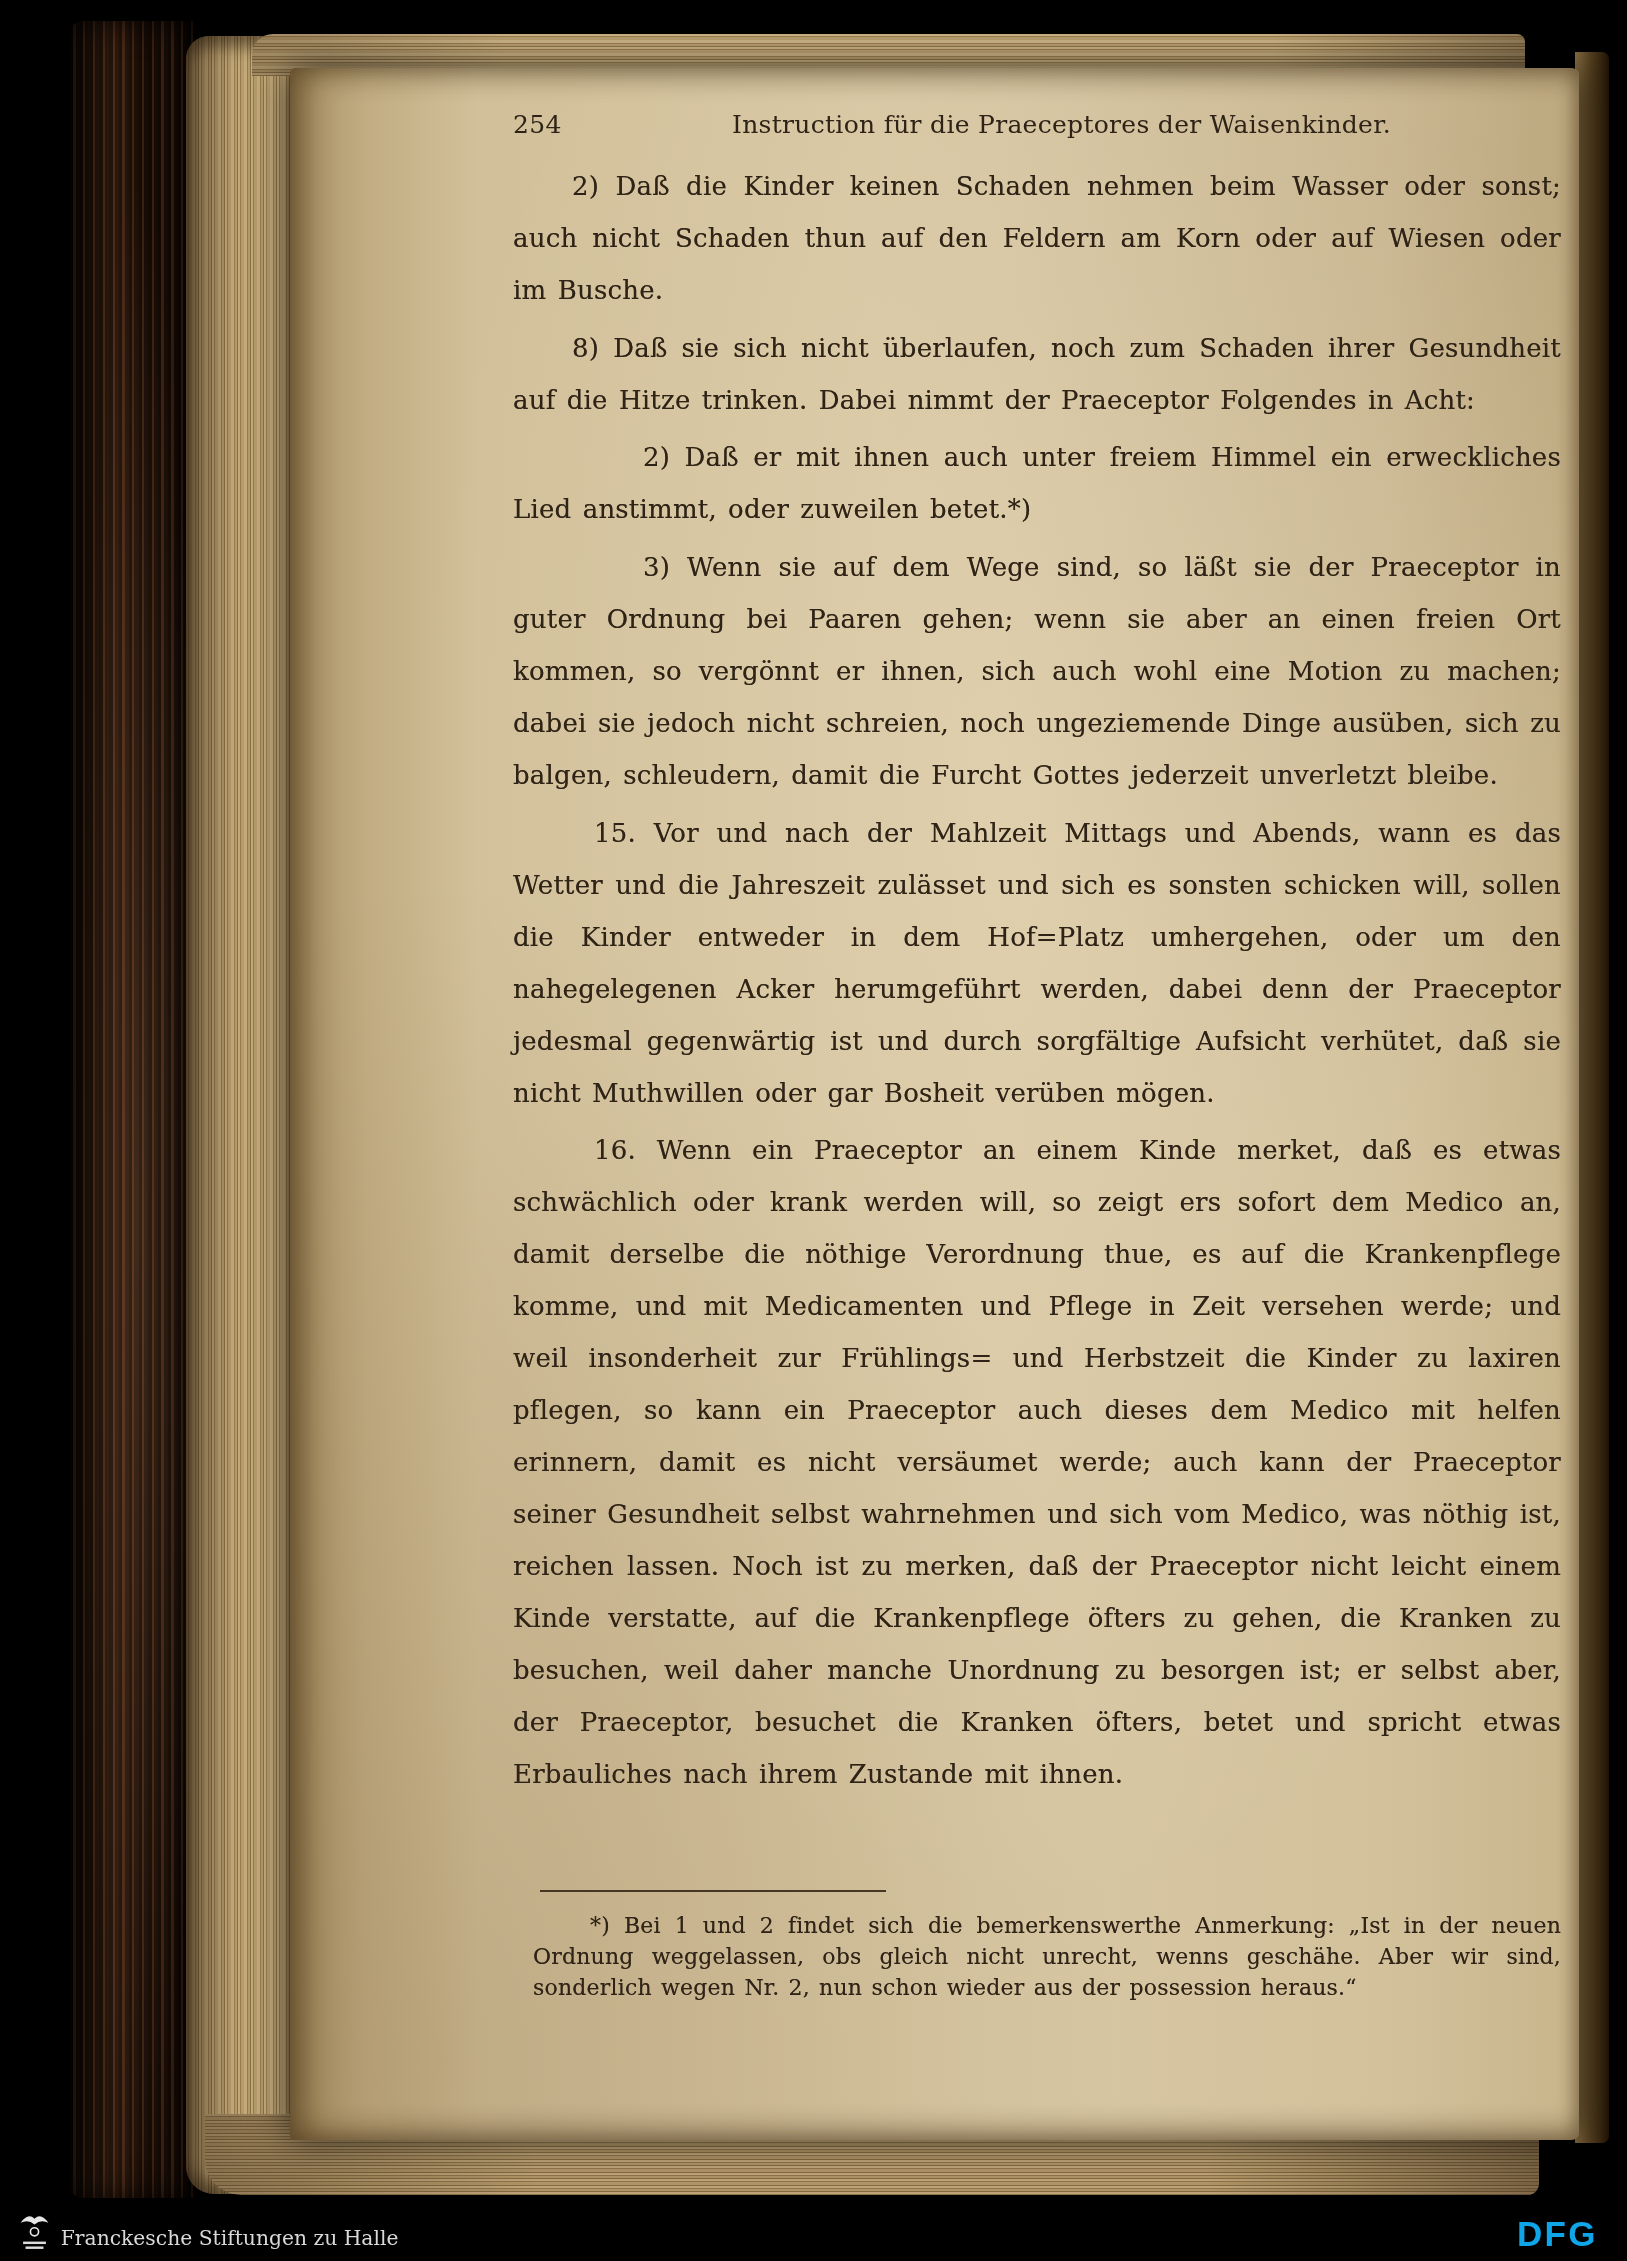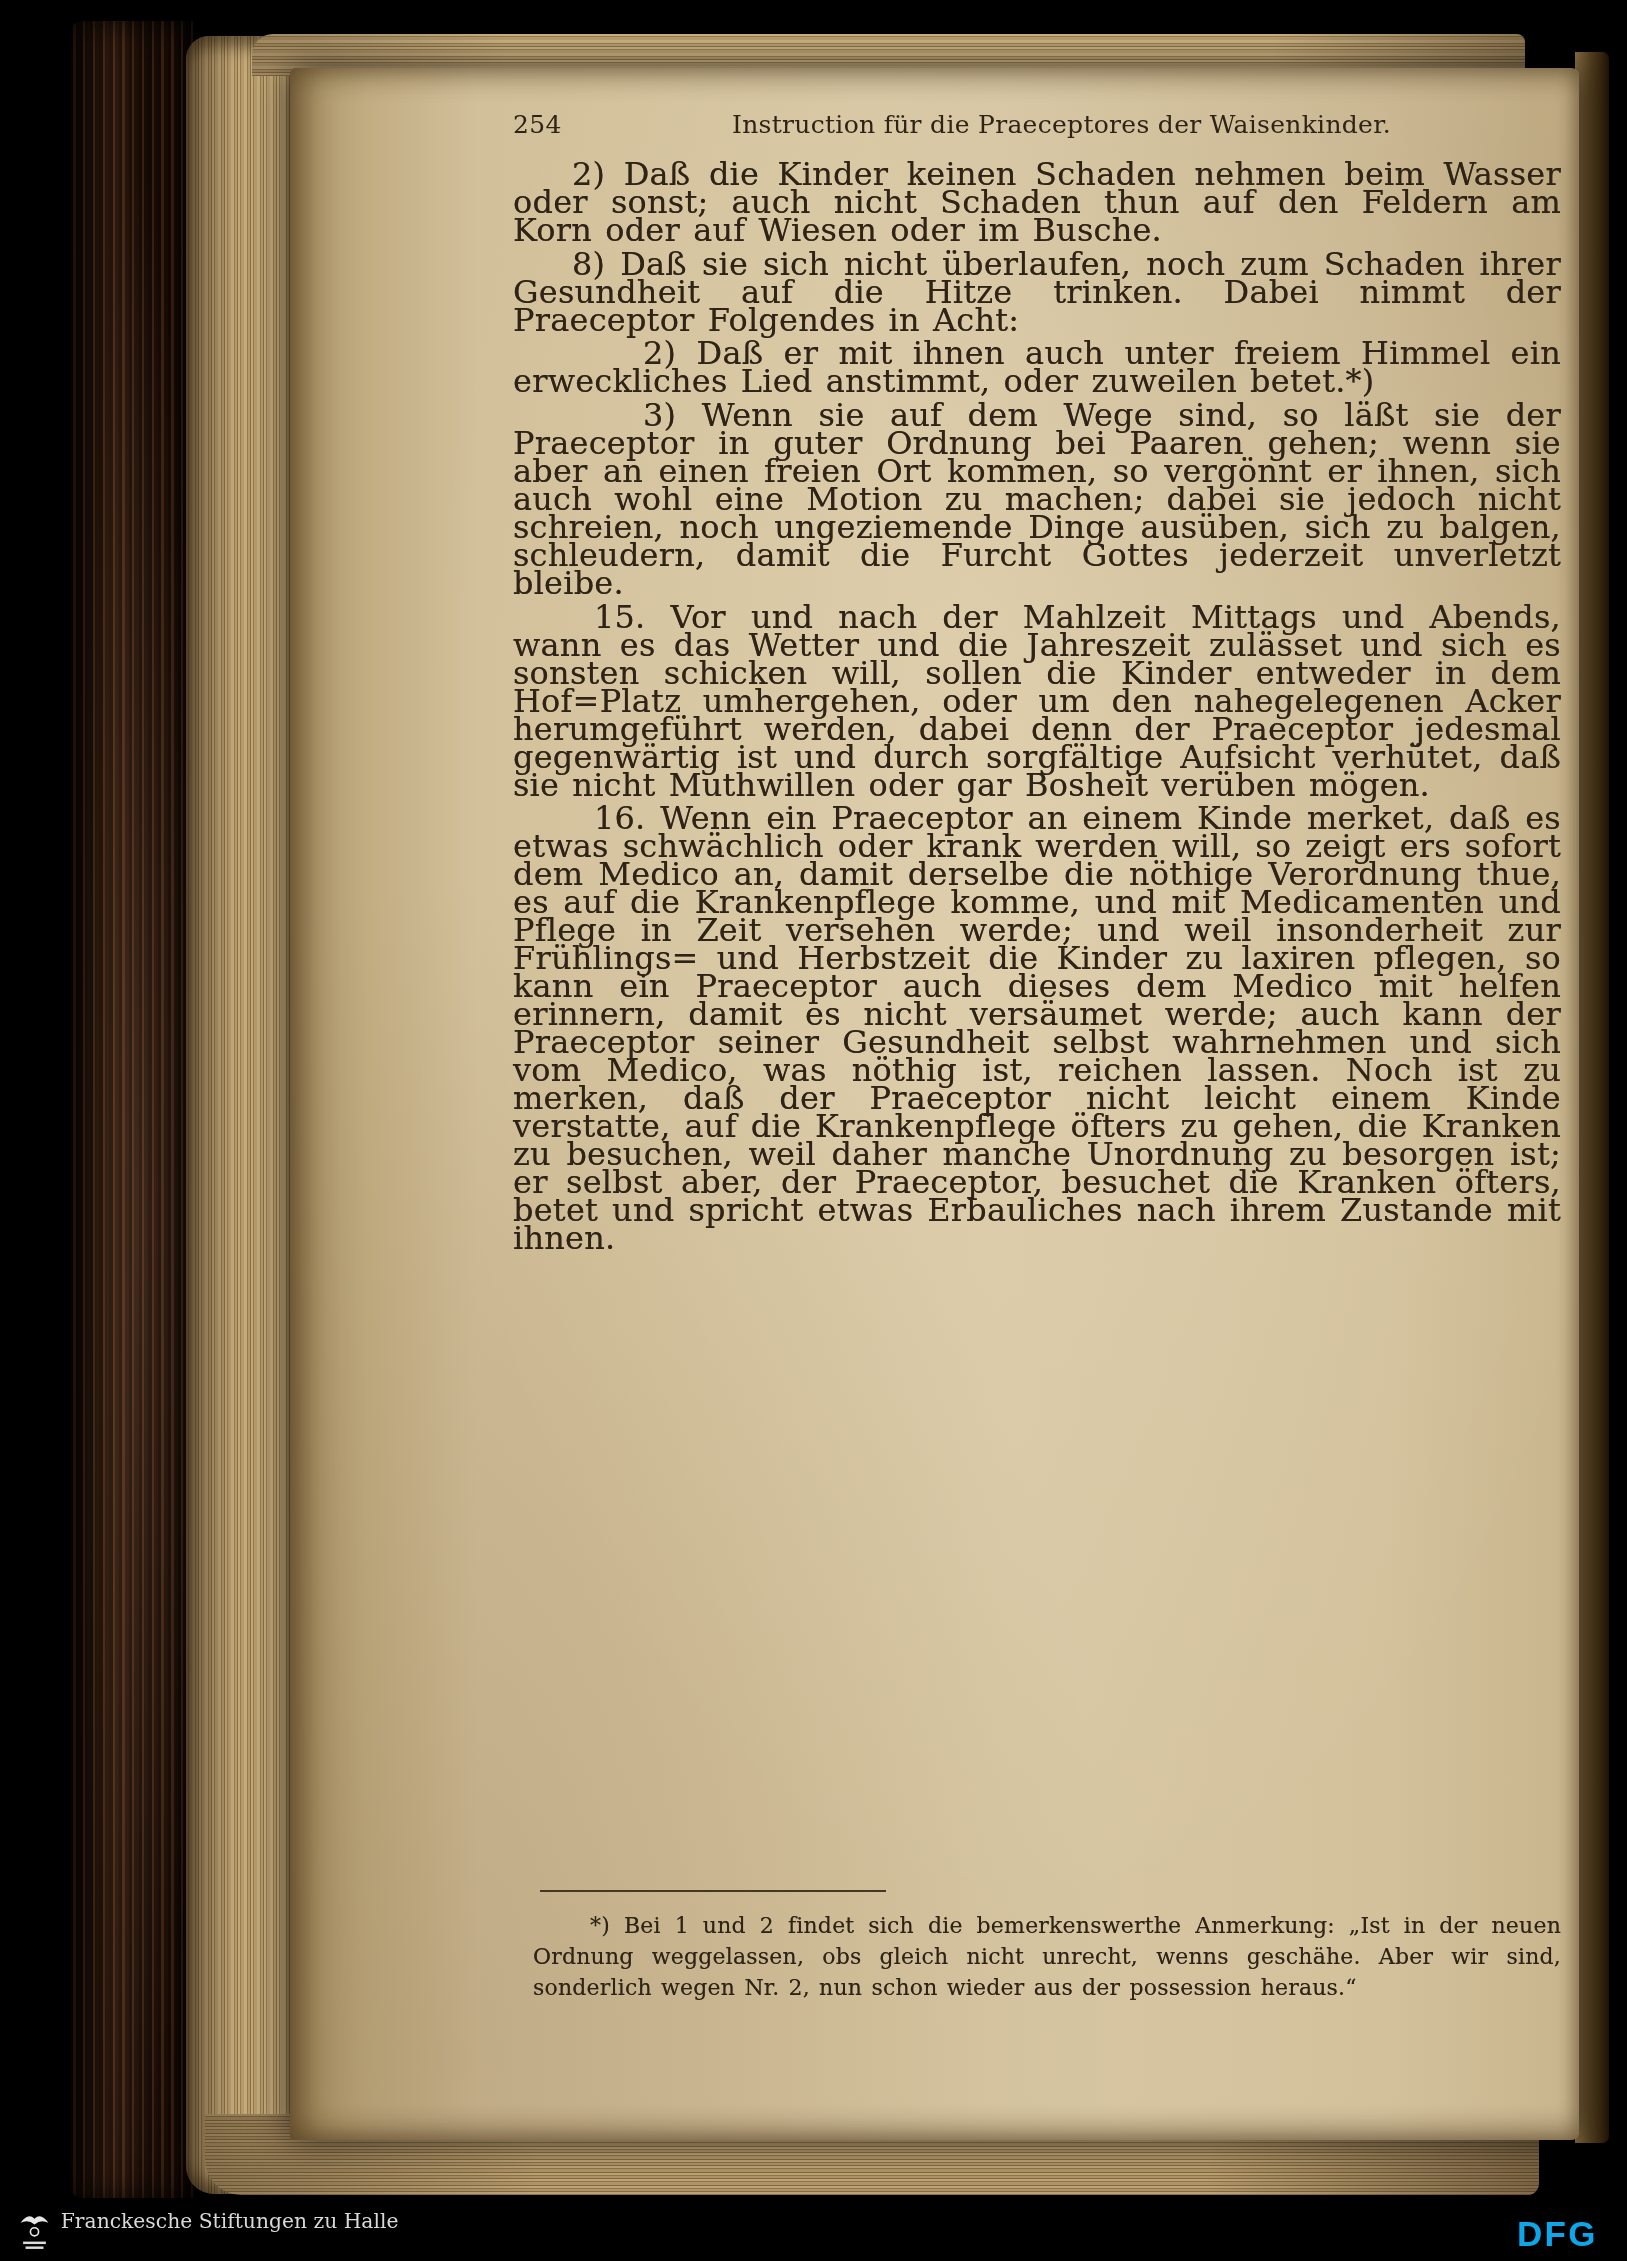--- a/index.html
+++ b/index.html
@@ -99,22 +99,22 @@
   }
   .pagenum { width: 98px; }
   .running-title {
     flex: 1;
     text-align: center;
     padding-right: 49px;
   }
 
   .para {
     margin: 0 0 5.7px 0;
-    font-size: 32px;
-    line-height: 28px;
+    font-size: 26px;
+    line-height: 52px;
     text-align: justify;
     letter-spacing: 0.2px;
     word-spacing: 2.8px;
     text-shadow: 0 0 0.6px rgba(42,32,16,0.55);
   }
   .ind-num  { text-indent: 59px; }   
   .ind-sub  { text-indent: 130px; }  
   .ind-sect { text-indent: 81px; }  
 
   .footnote-area {
@@ -146,21 +146,21 @@
     width: 100%; height: 70px;
     display: flex;
     align-items: flex-end;
     justify-content: space-between;
     box-sizing: border-box;
     padding: 0 29px 8.1px 18px;
     pointer-events: none;
   }
   .archive {
     display: flex;
-    align-items: flex-start;
+    align-items: flex-end;
     gap: 9.8px;
   }
   .fs-logo { display: inline-block; width: 33px; height: 44px; }
   .archive-label {
     color: #d9d9d9;
     font-size: 20.3px;
     font-family: "DejaVu Serif", "Liberation Serif", serif;
     padding-bottom: 3.3px;
   }
   .dfg-logo {

